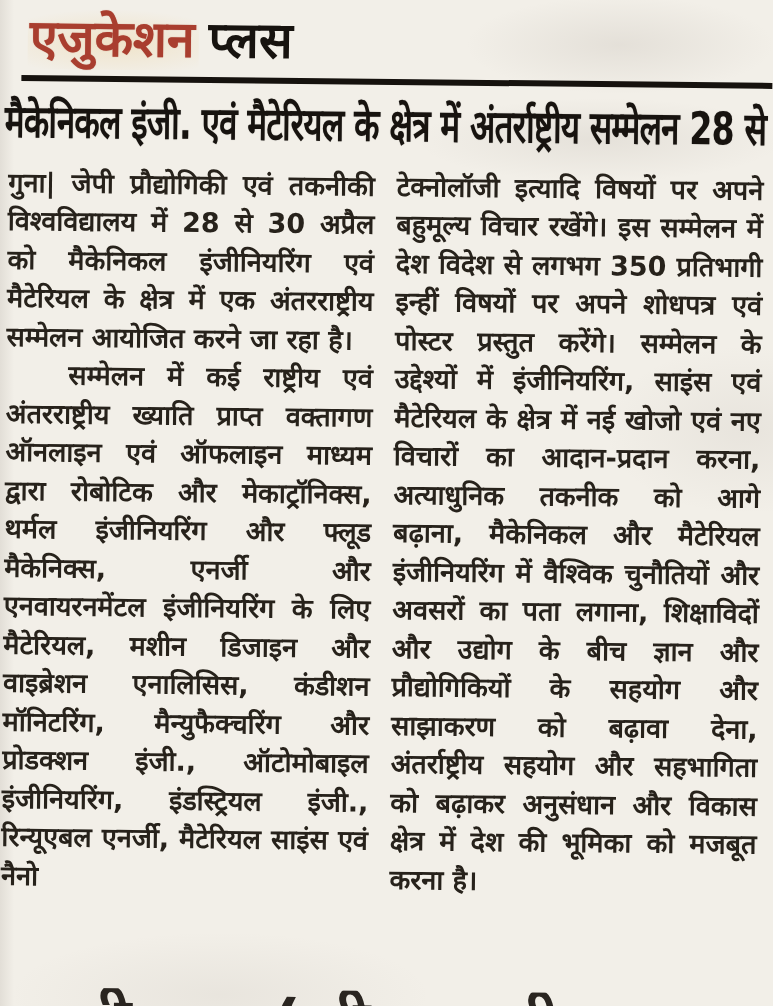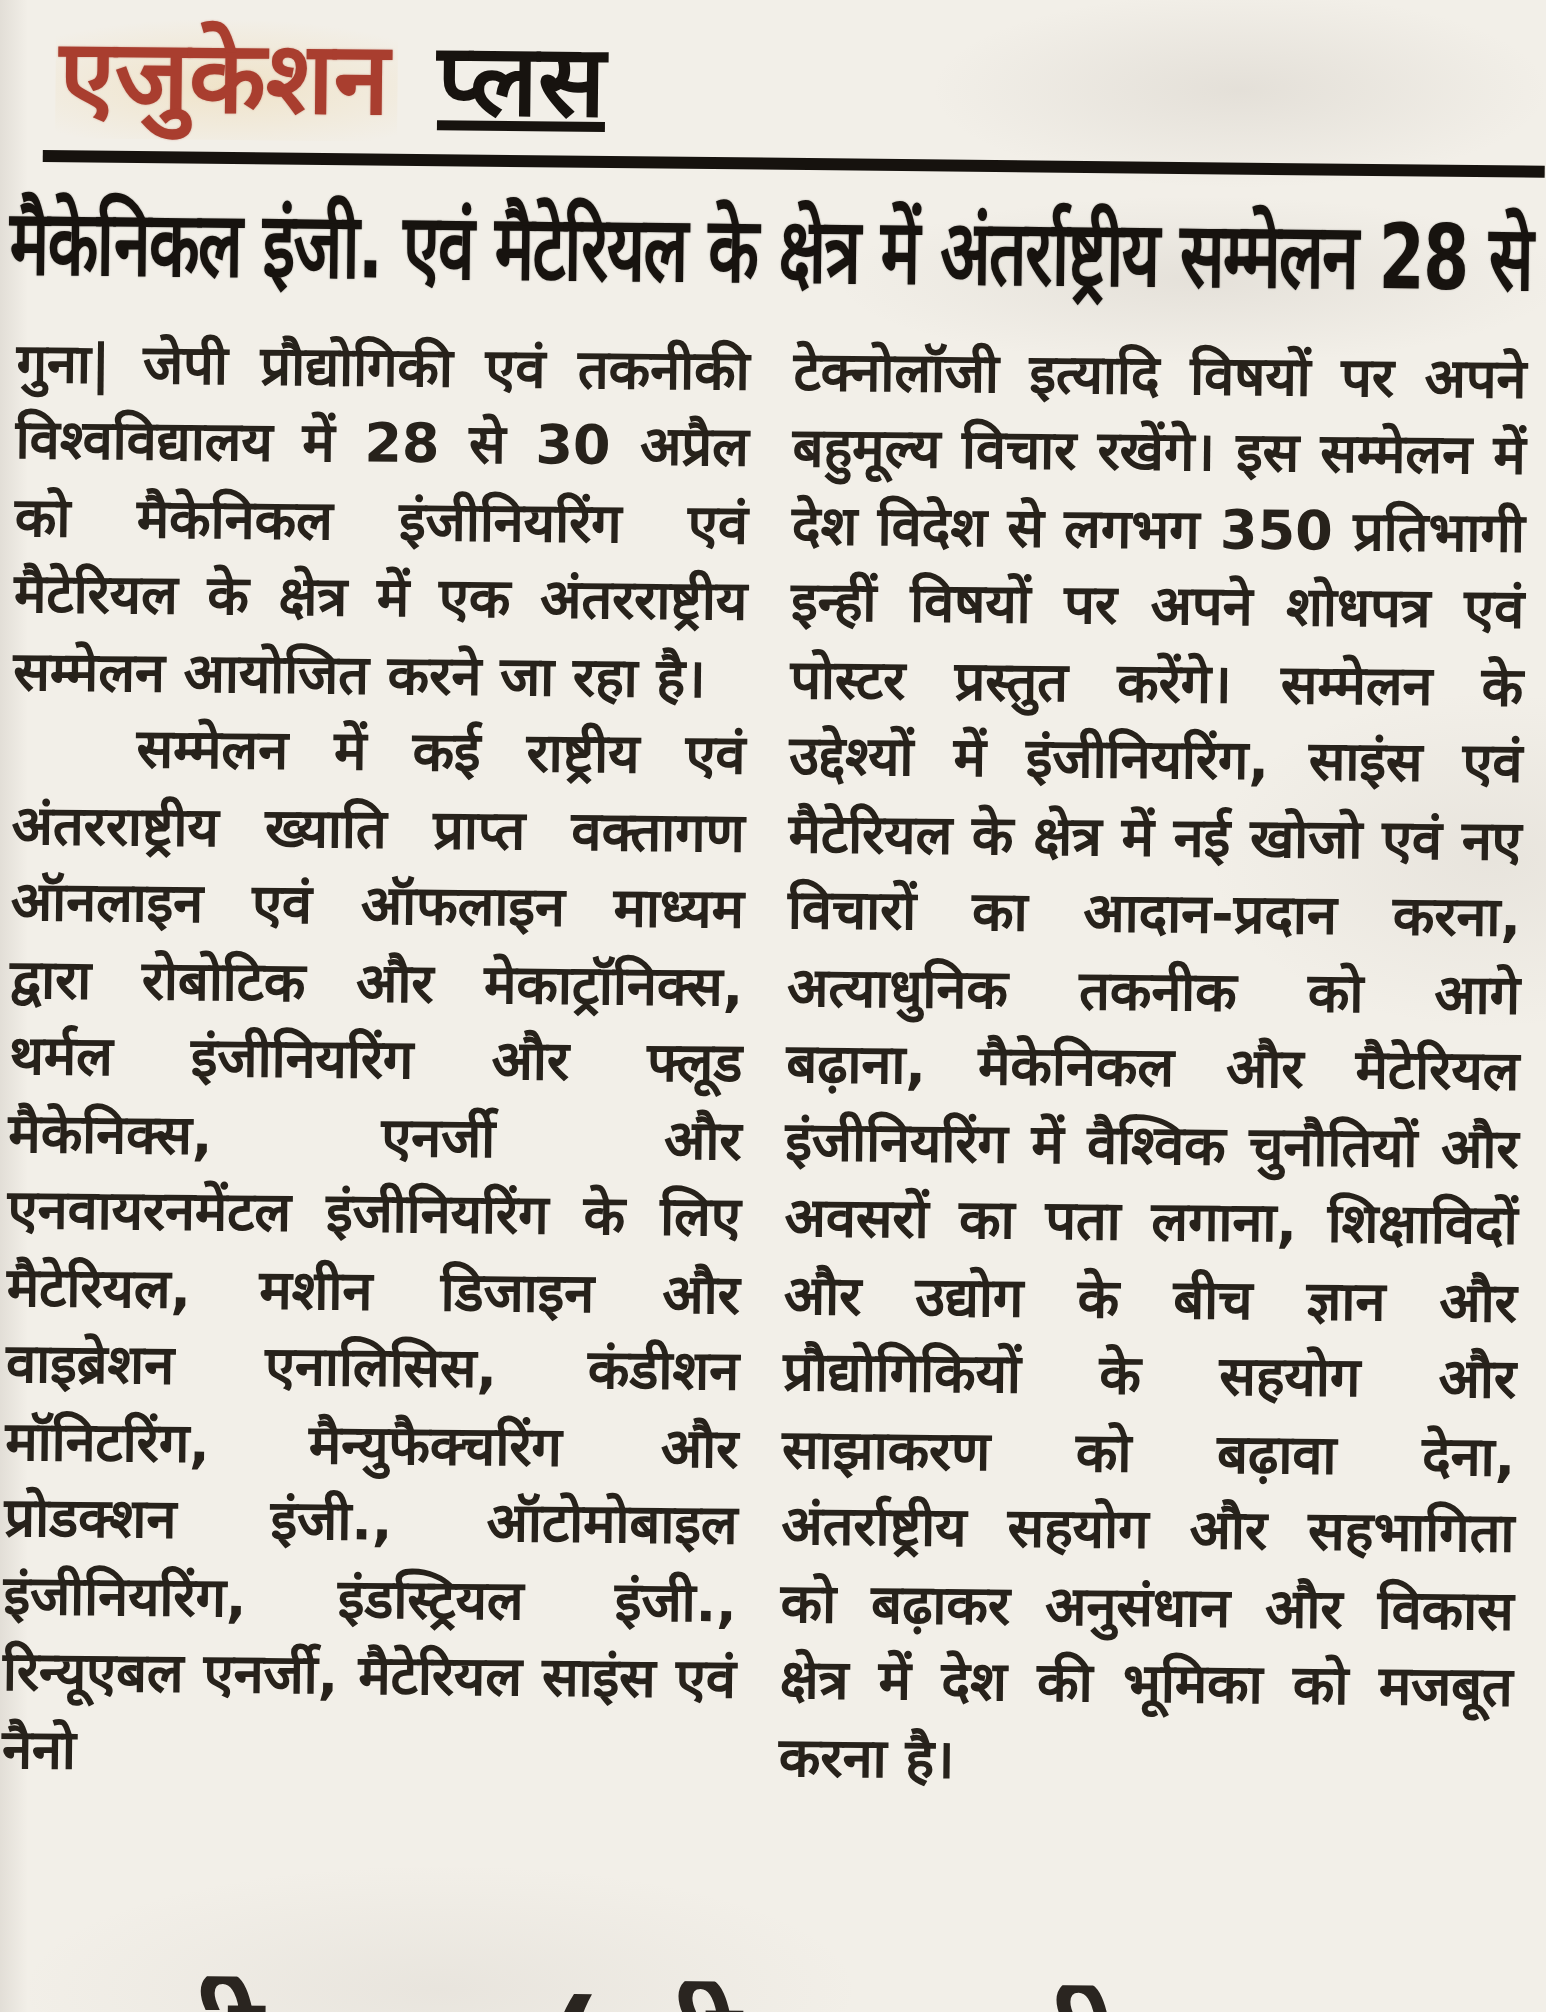--- a/index.html
+++ b/index.html
@@ -21,21 +21,21 @@
   }
   .skew { transform: rotate(.6deg); transform-origin: 20px 20px; }
 
   .masthead { padding: 12px 0 0 28px; line-height: 1.05; }
   .masthead .red {
     color: #a93e2f; font-size: 50px; font-weight: 800;
     text-shadow: 0 0 1px rgba(169,62,47,.45);
     background: radial-gradient(ellipse 90% 70% at 50% 55%, rgba(233,196,120,.28), transparent 80%);
     padding: 0 4px 2px 2px;
   }
-  .masthead .black { color: #17130f; font-size: 50px; font-weight: 800; margin-left: 20px; text-decoration: underline; }
+  .masthead .black { color: #17130f; font-size: 50px; font-weight: 800; margin-left: 10px; }
 
   .rule { height: 6px; background: #16120e; margin: 10px 0 4px 22px; }
 
   .headline-wrap { padding: 4px 4px 0 6px; }
   .headline {
     display: inline-block; white-space: nowrap;
     font-size: 45px; font-weight: 800; letter-spacing: -1px; color: #17130f;
     text-shadow: 0 0 1px rgba(23,19,15,.4);
   }
 

